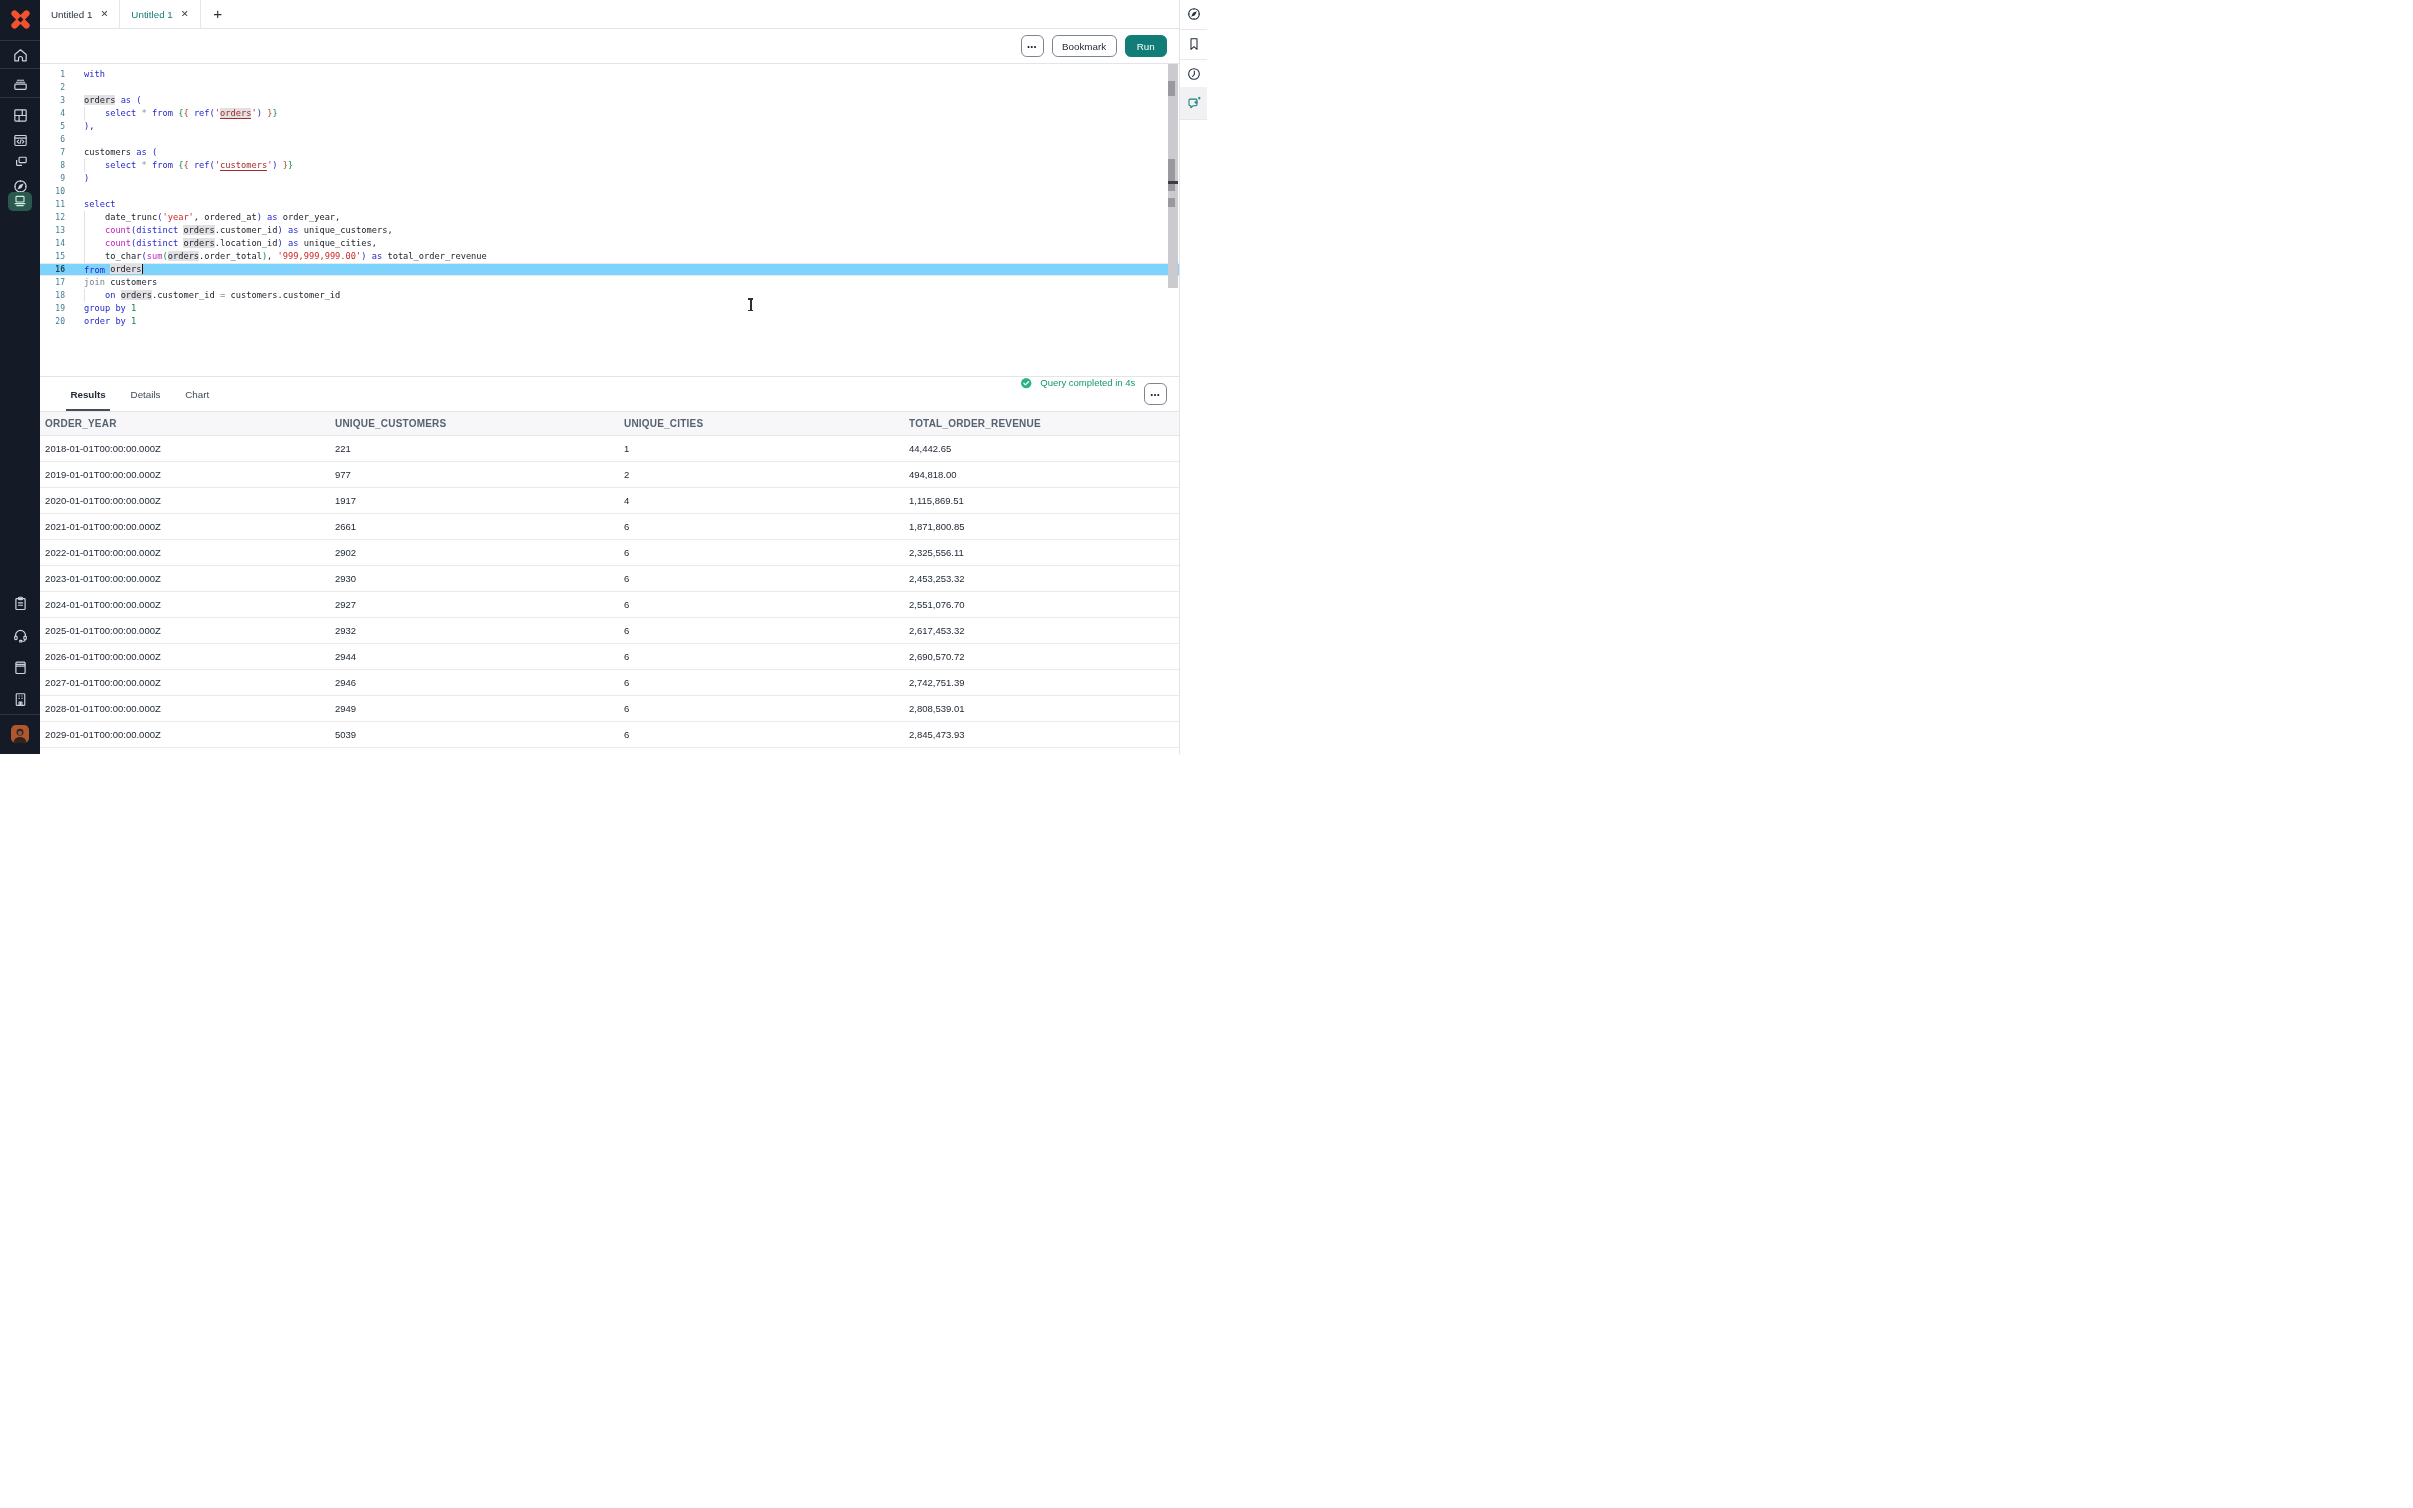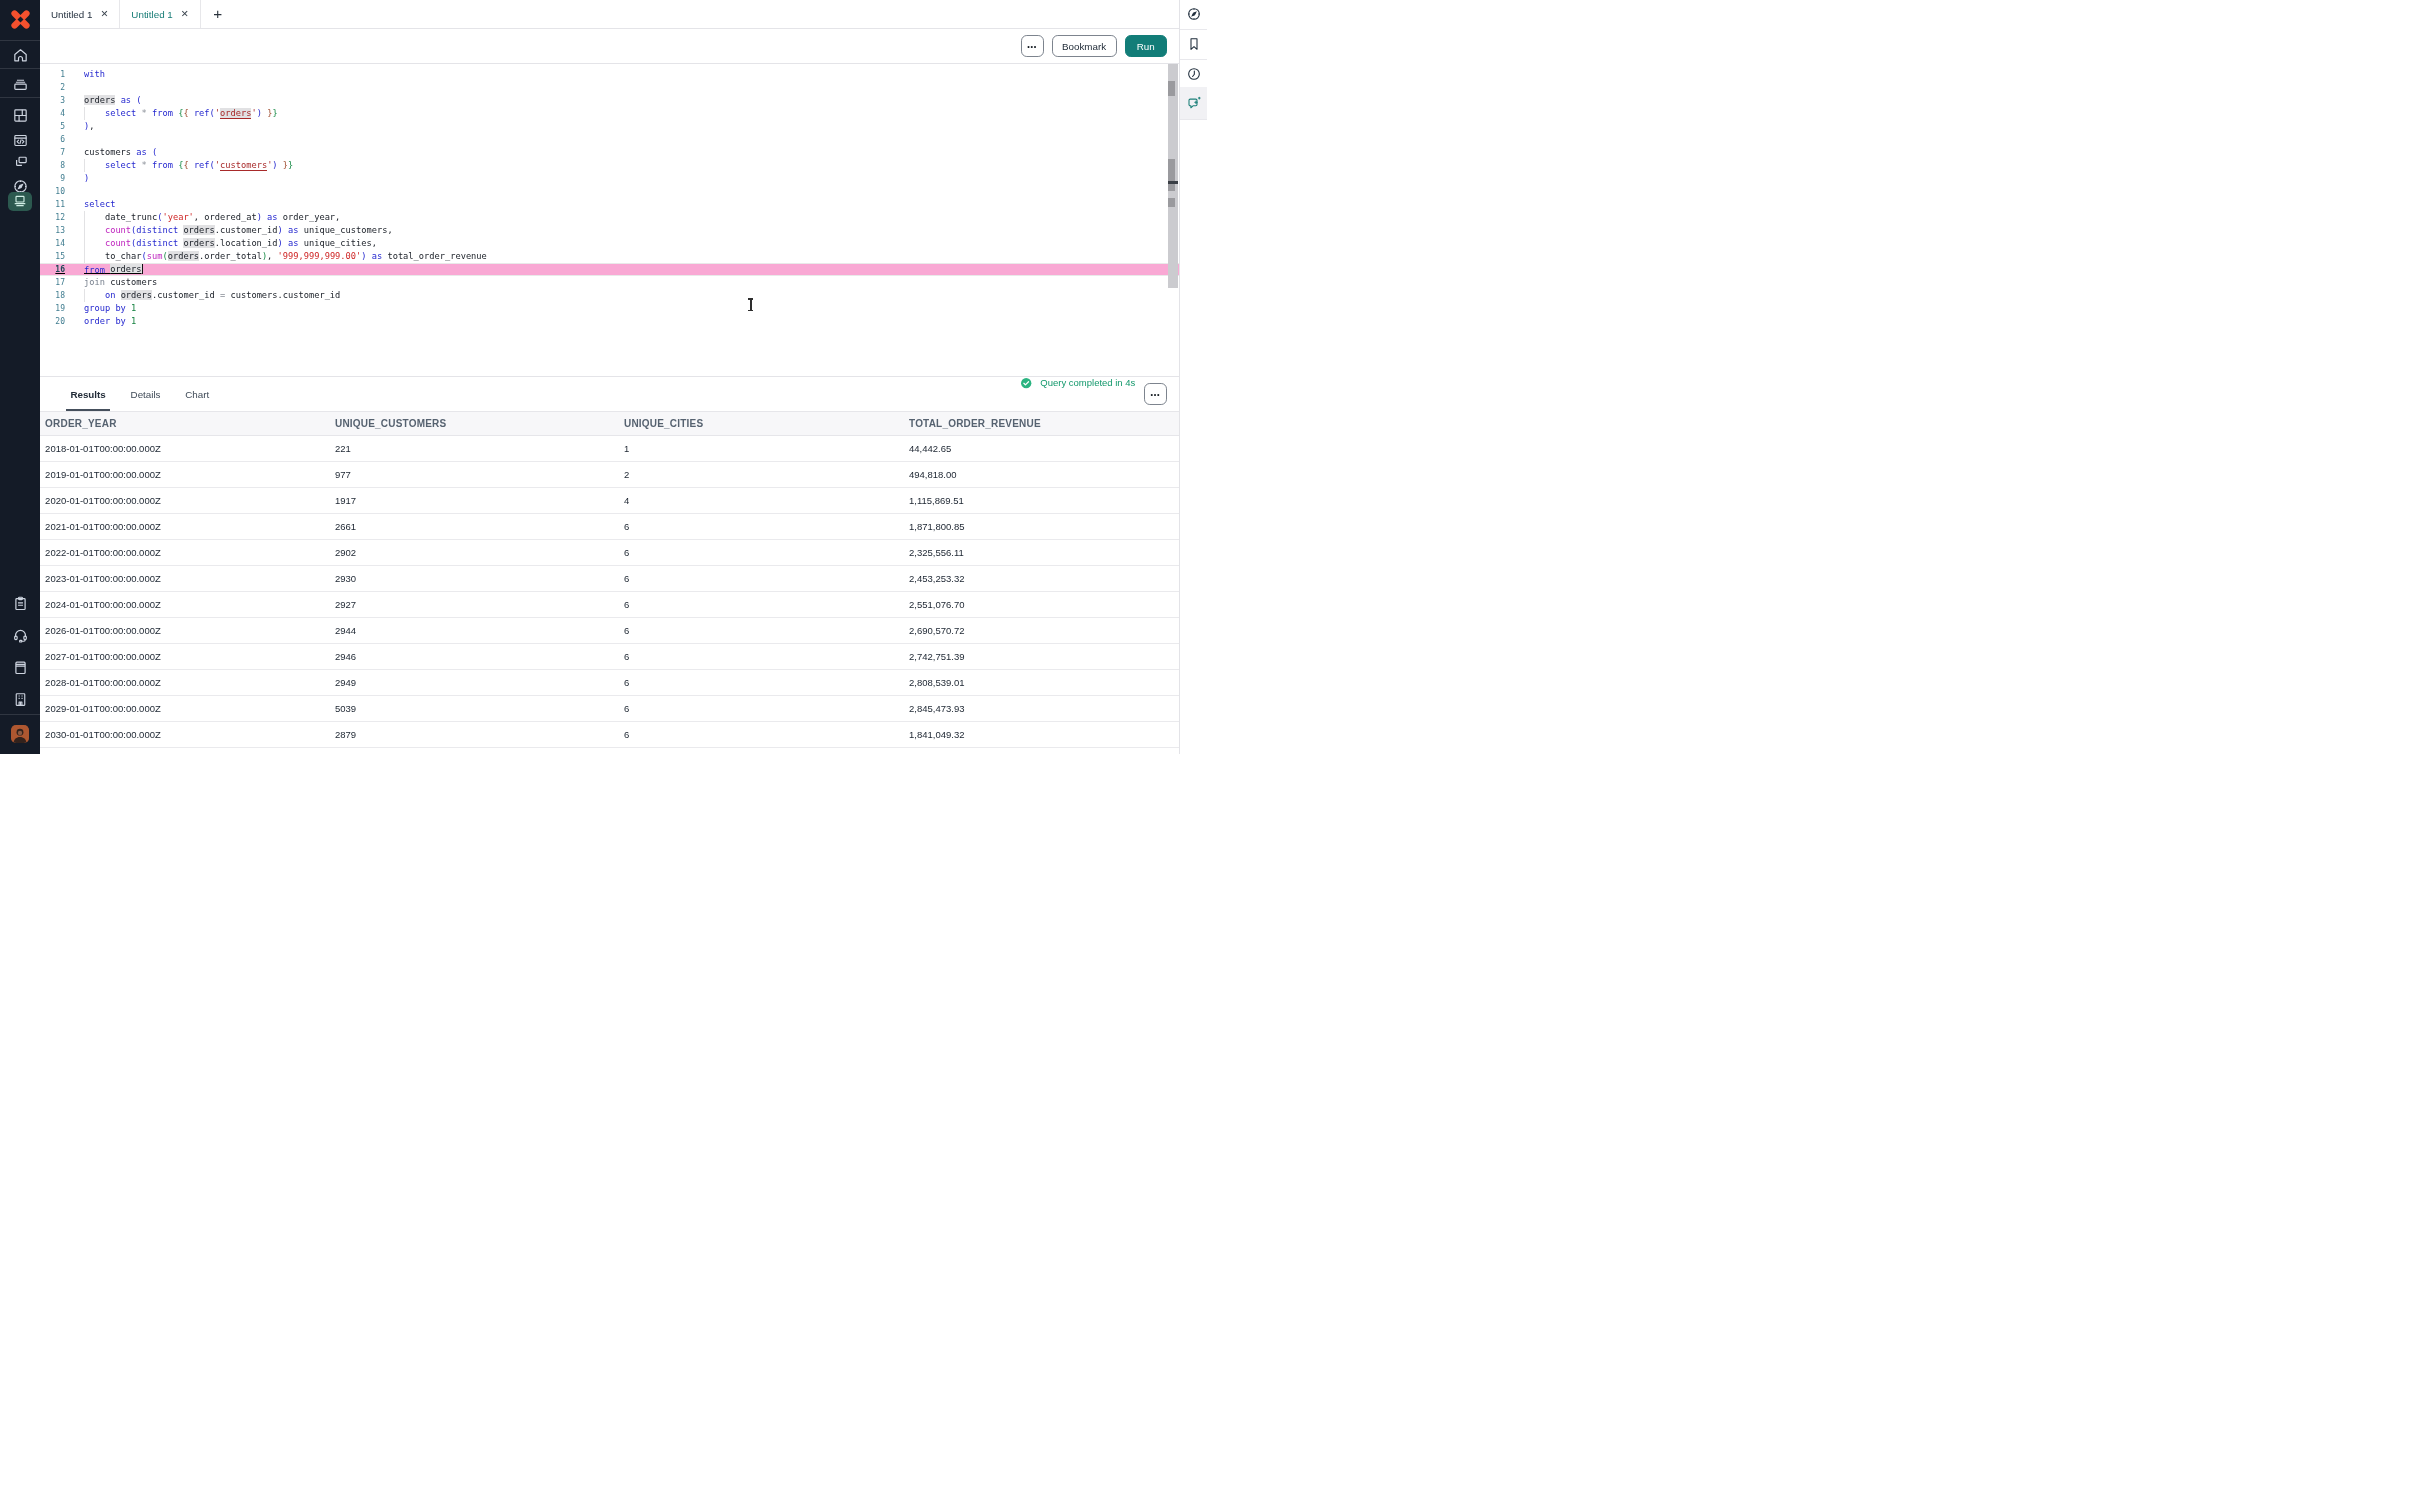--- a/index.html
+++ b/index.html
@@ -34,21 +34,21 @@
   .btn{height:22.6px;border:0.7px solid #7d848e;border-radius:5.8px;background:#fff;font-size:9.8px;color:#1e2936;padding:0 9.5px;font-family:inherit;cursor:pointer;display:flex;align-items:center;justify-content:center;}
   .btn.iconb{width:22.6px;padding:0;font-size:7.3px;letter-spacing:0.7px;color:#11181f;}
   .btn.run{background:#127d78;border-color:#127d78;color:#fff;padding:0 11px;}
 
   
   .editor{position:absolute;top:64px;left:0;right:0;height:312px;background:#fff;overflow:hidden;}
   #code-lines{padding-top:3.6px;font-family:"DejaVu Sans Mono","Liberation Mono",monospace;font-size:8.7px;}
   .cl{display:flex;height:13px;line-height:13px;align-items:stretch;}
   .cl .ln{flex:none;width:25px;text-align:right;color:#417d90;font-size:8px;user-select:none;}
   .cl .lc{margin-left:19px;white-space:pre;position:relative;color:#1a1f27;}
-  .cl.active{background:#f9a8d4;border-top:0.7px solid #e9e9e9;border-bottom:0.7px solid #e9e9e9;height:11.7px;line-height:11.7px;text-decoration:underline;}
+  .cl.active{background:#7dd3fc;border-top:0.7px solid #e9e9e9;border-bottom:0.7px solid #e9e9e9;height:11.7px;line-height:11.7px;}
   .cl.active .ln{color:#1d4856;font-weight:bold;}
   .cl.ind .lc::before{content:'';position:absolute;left:0;top:0;bottom:0;border-left:0.7px solid #e2e2e4;}
   .t-kw{color:#2528cf;text-align:center;} .t-kw2{color:#79828f;} .t-fn{color:#bf25bf;} .t-str{color:#cf2727;}
   .t-num{color:#13803f;} .t-op{color:#8a8f98;} .t-txt{color:#1a1f27;}
   .t-b1{color:#168a45;} .t-b2{color:#9e4a2c;} .t-b3{color:#2528cf;}
   .t-hl{background:#e1e1e3;}
   .t-ref{color:#a82a2a;border-bottom:1.1px solid #a82a2a;} .t-refq{color:#a82a2a;}
   .caret{display:inline-block;width:1.5px;height:10.2px;background:#111;vertical-align:-1.5px;}
   .sbar{position:absolute;top:0;right:0.7px;width:10.2px;height:224px;background:#cbcbcf;}
   .sbar .mk{position:absolute;left:0;width:7.3px;background:#9a9a9e;}
@@ -372,20 +372,26 @@
               <td>6</td>
               <td>2,453,253.32</td>
             </tr>
             <tr>
               <td>2024-01-01T00:00:00.000Z</td>
               <td>2927</td>
               <td>6</td>
               <td>2,551,076.70</td>
             </tr>
             <tr>
+              <td>2025-01-01T00:00:00.000Z</td>
+              <td>2932</td>
+              <td>6</td>
+              <td>2,617,453.32</td>
+            </tr>
+            <tr>
               <td>2026-01-01T00:00:00.000Z</td>
               <td>2944</td>
               <td>6</td>
               <td>2,690,570.72</td>
             </tr>
             <tr>
               <td>2027-01-01T00:00:00.000Z</td>
               <td>2946</td>
               <td>6</td>
               <td>2,742,751.39</td>

